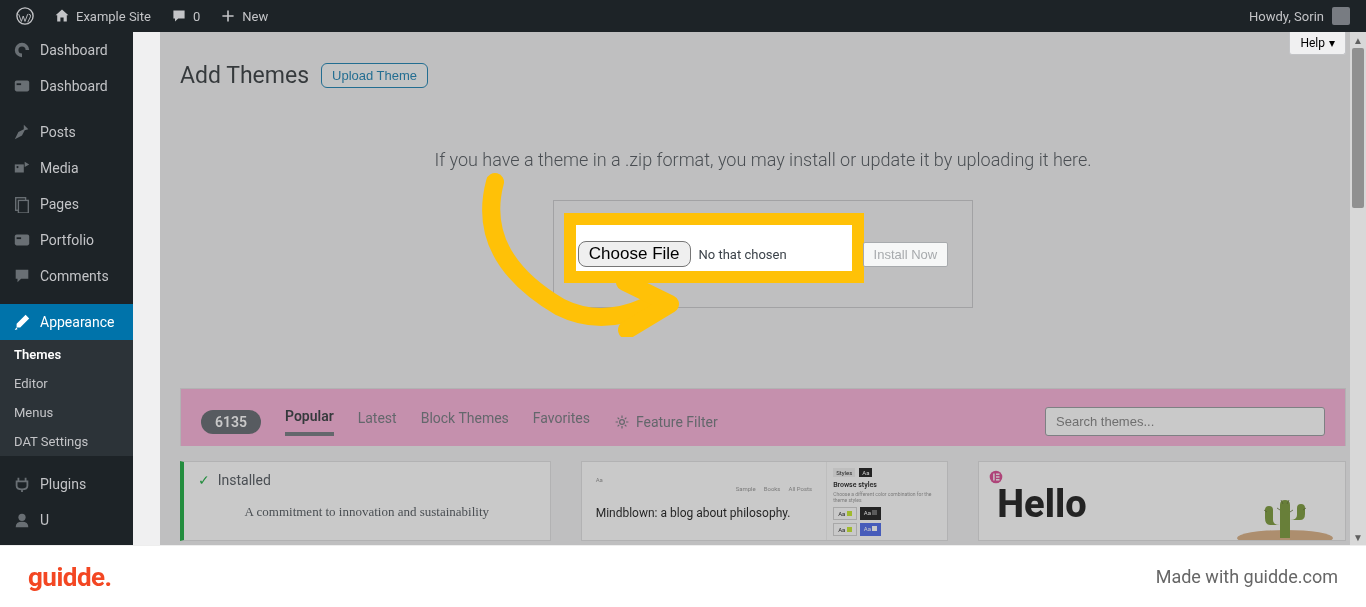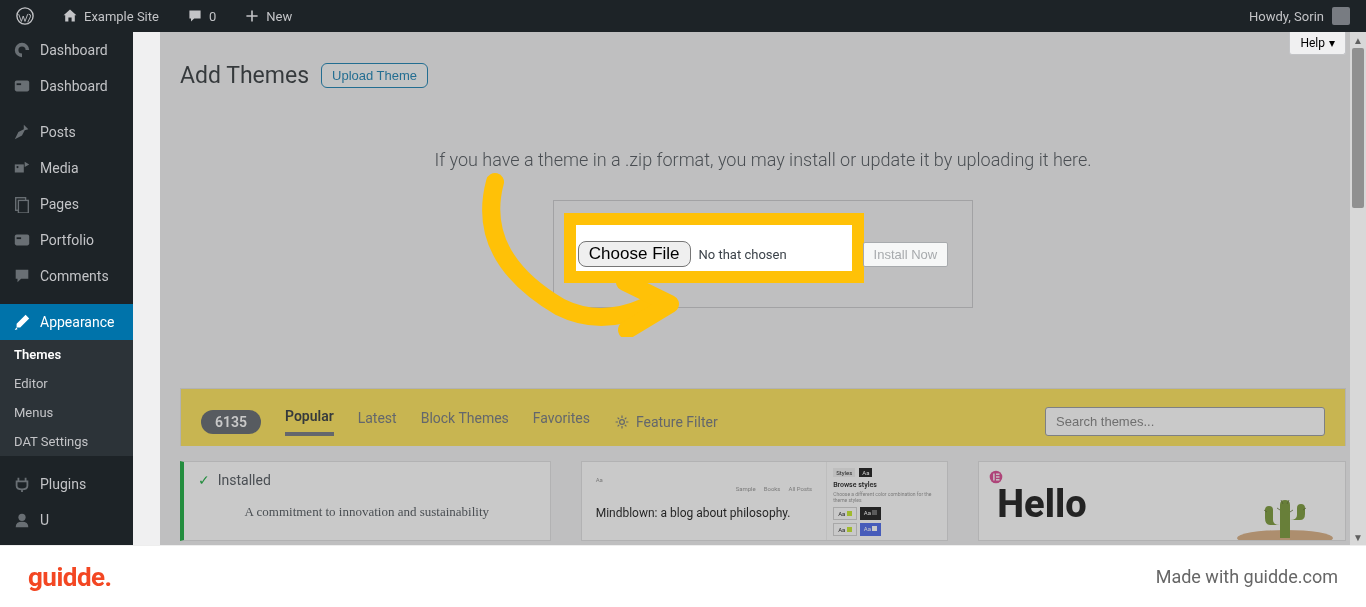--- a/index.html
+++ b/index.html
@@ -1,19 +1,19 @@
 <!DOCTYPE html>
 <html><head>
 <meta charset="utf-8">
 <style>
 * { margin: 0; padding: 0; box-sizing: border-box; }
 body { font-family: -apple-system, BlinkMacSystemFont, "Segoe UI", Roboto, sans-serif; font-size: 13px; background: #f0f0f1; overflow: hidden; width: 1366px; height: 607px; position: relative; }
 
 .toolbar { position: absolute; top: 0; left: 0; right: 0; height: 32px; background: #1d2327; color: #c3c4c7; display: flex; align-items: center; padding: 0 8px; font-size: 13px; z-index: 100; }
-.toolbar-left { display: flex; align-items: center; gap: 12px; }
+.toolbar-left { display: flex; align-items: center; gap: 4px; }
 .toolbar-item { display: flex; align-items: center; gap: 6px; padding: 0 8px; height: 32px; }
 .toolbar-right { margin-left: auto; display: flex; align-items: center; gap: 8px; padding-right: 8px; }
 .avatar { width: 18px; height: 18px; background: #787c82; border-radius: 2px; }
 
 .sidebar { position: absolute; top: 32px; left: 0; width: 133px; bottom: 0; background: #1d2327; color: #c3c4c7; font-size: 14px; }
 .sidebar-item { display: flex; align-items: center; gap: 8px; padding: 8px 12px; cursor: pointer; }
 .sidebar-item.active { background: #0073aa; color: #fff; position: relative; }
 .sidebar-item.active::after { content: ''; position: absolute; right: -8px; top: 50%; transform: translateY(-50%); border: 8px solid transparent; border-right-color: #f0f0f1; }
 .sidebar-icon { width: 20px; height: 20px; display: flex; align-items: center; justify-content: center; opacity: 0.6; }
 .sidebar-item.active .sidebar-icon { opacity: 1; }
@@ -226,21 +226,21 @@
   <div class="upload-box">
     <div class="highlight-box" style="left:10px; top:12px; width:300px; height:70px"></div>
     <div class="file-row">
       <button class="choose-btn">Choose File</button>
       <span class="file-label">No that chosen</span>
       <span style="width:60px"></span>
       <button class="install-btn">Install Now</button>
     </div>
   </div>
 
-  <div class="filter-bar" style="padding-left:20px; padding-right:20px; background:#fde047; border:1px solid #dcdcde; border-bottom:none">
+  <div class="filter-bar" style="padding-left:20px; padding-right:20px; background:#f9a8d4; border:1px solid #dcdcde; border-bottom:none">
     <span class="count-badge">6135</span>
     <span class="tab-link active">Popular</span>
     <span class="tab-link">Latest</span>
     <span class="tab-link">Block Themes</span>
     <span class="tab-link">Favorites</span>
     <span class="feature-filter">
       <svg width="16" height="16" viewBox="0 0 20 20">
           <circle cx="10" cy="10" r="3" fill="none" stroke="#646970" stroke-width="1.5"></circle>
           <path d="M10 2 L10 5 M10 15 L10 18 M2 10 L5 10 M15 10 L18 10 M4.5 4.5 L6.5 6.5 M13.5 13.5 L15.5 15.5 M4.5 15.5 L6.5 13.5 M13.5 6.5 L15.5 4.5" stroke="#646970" stroke-width="1.5"></path>
         </svg>

